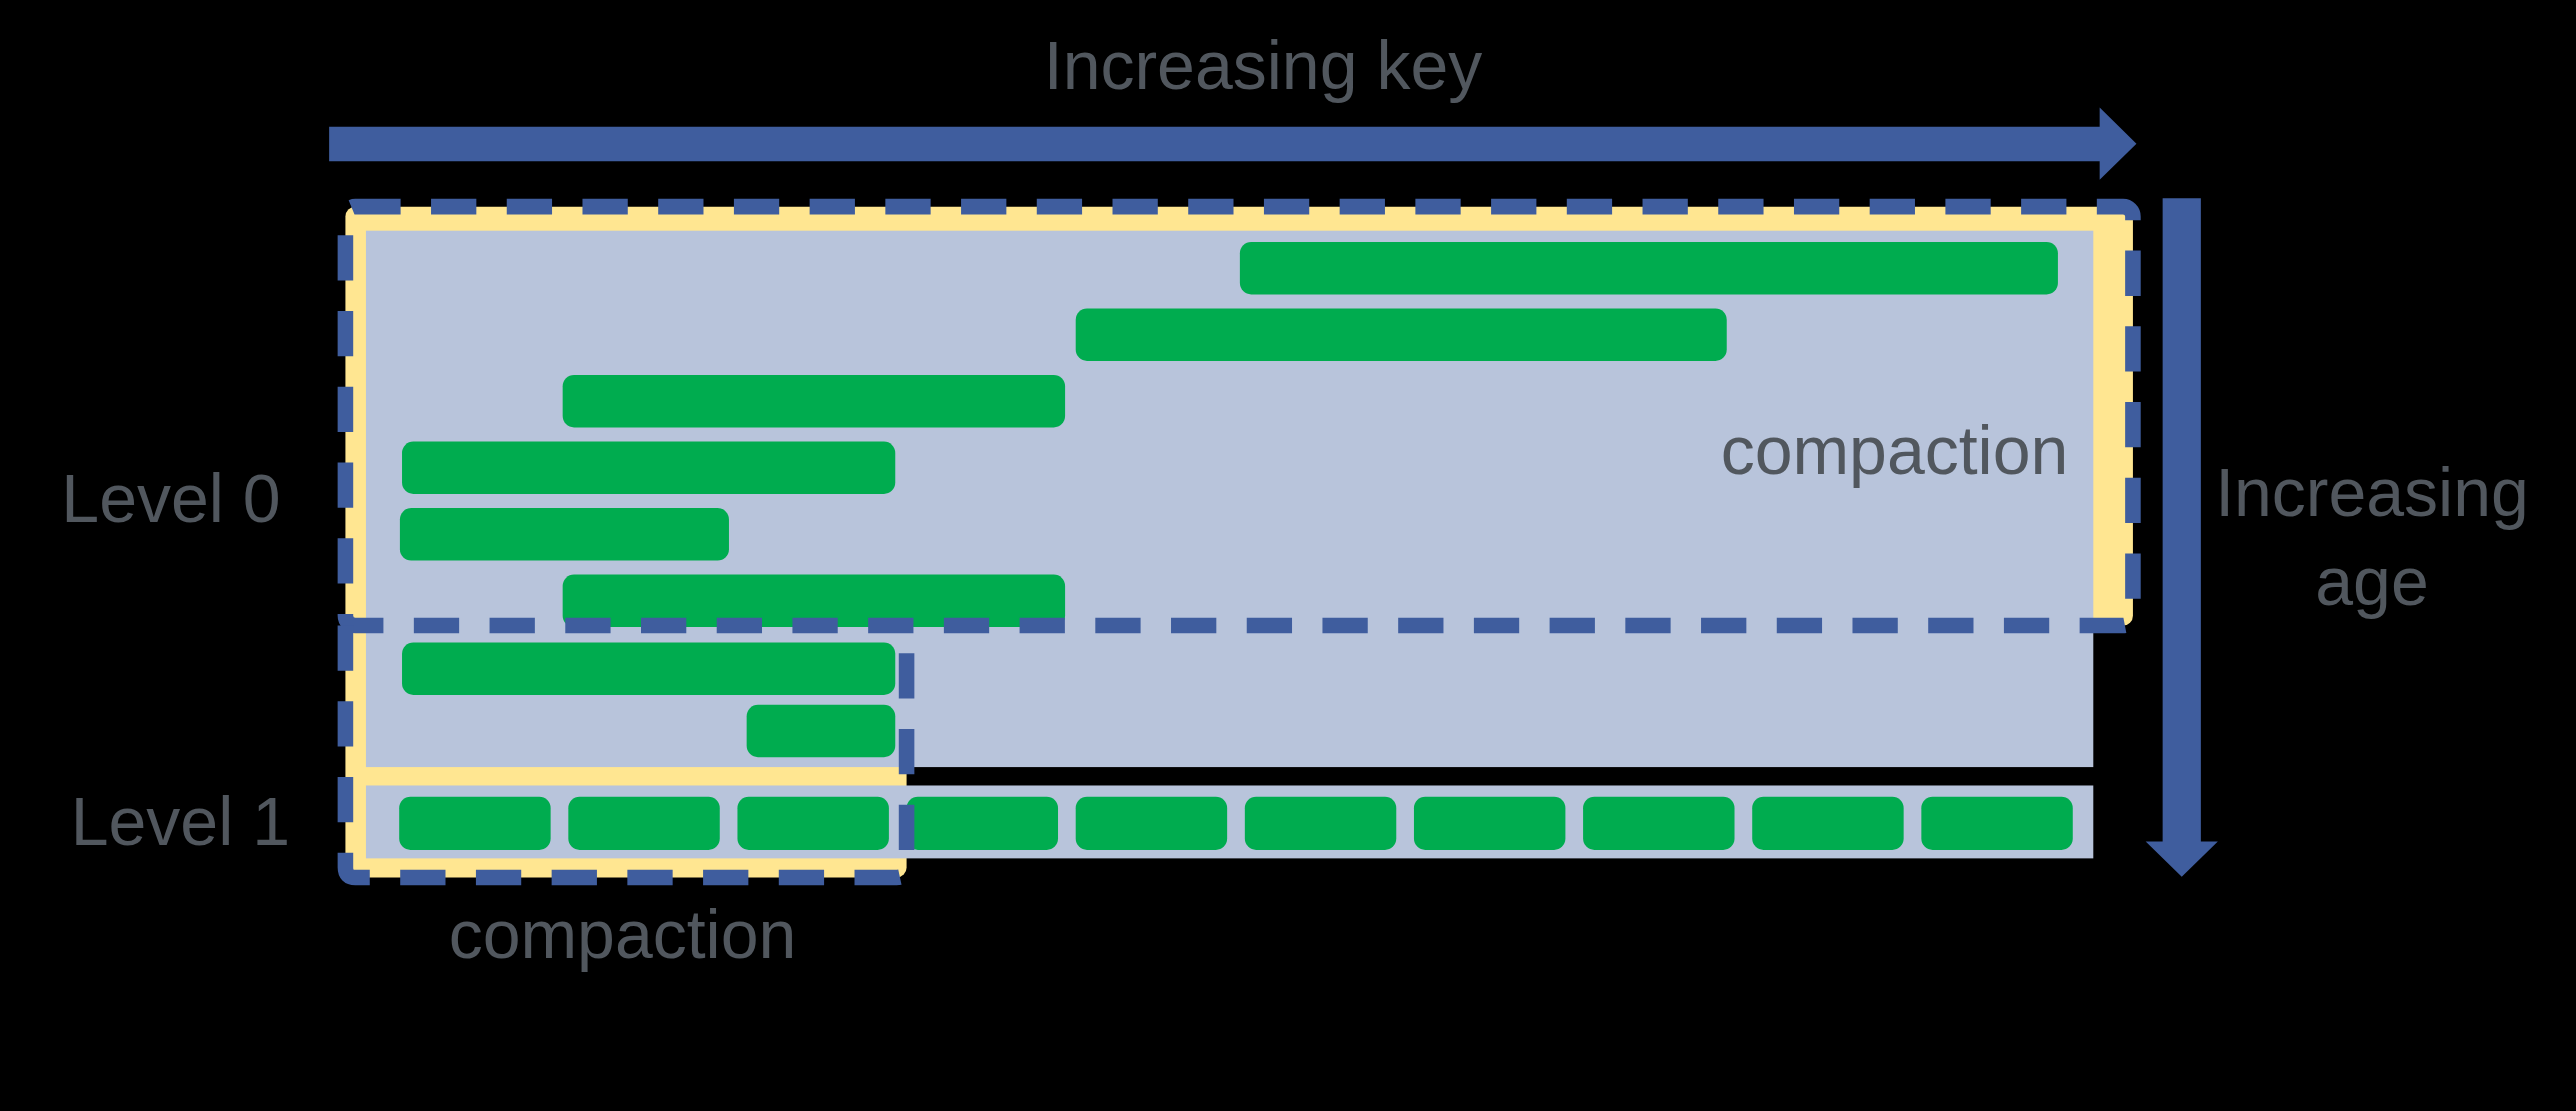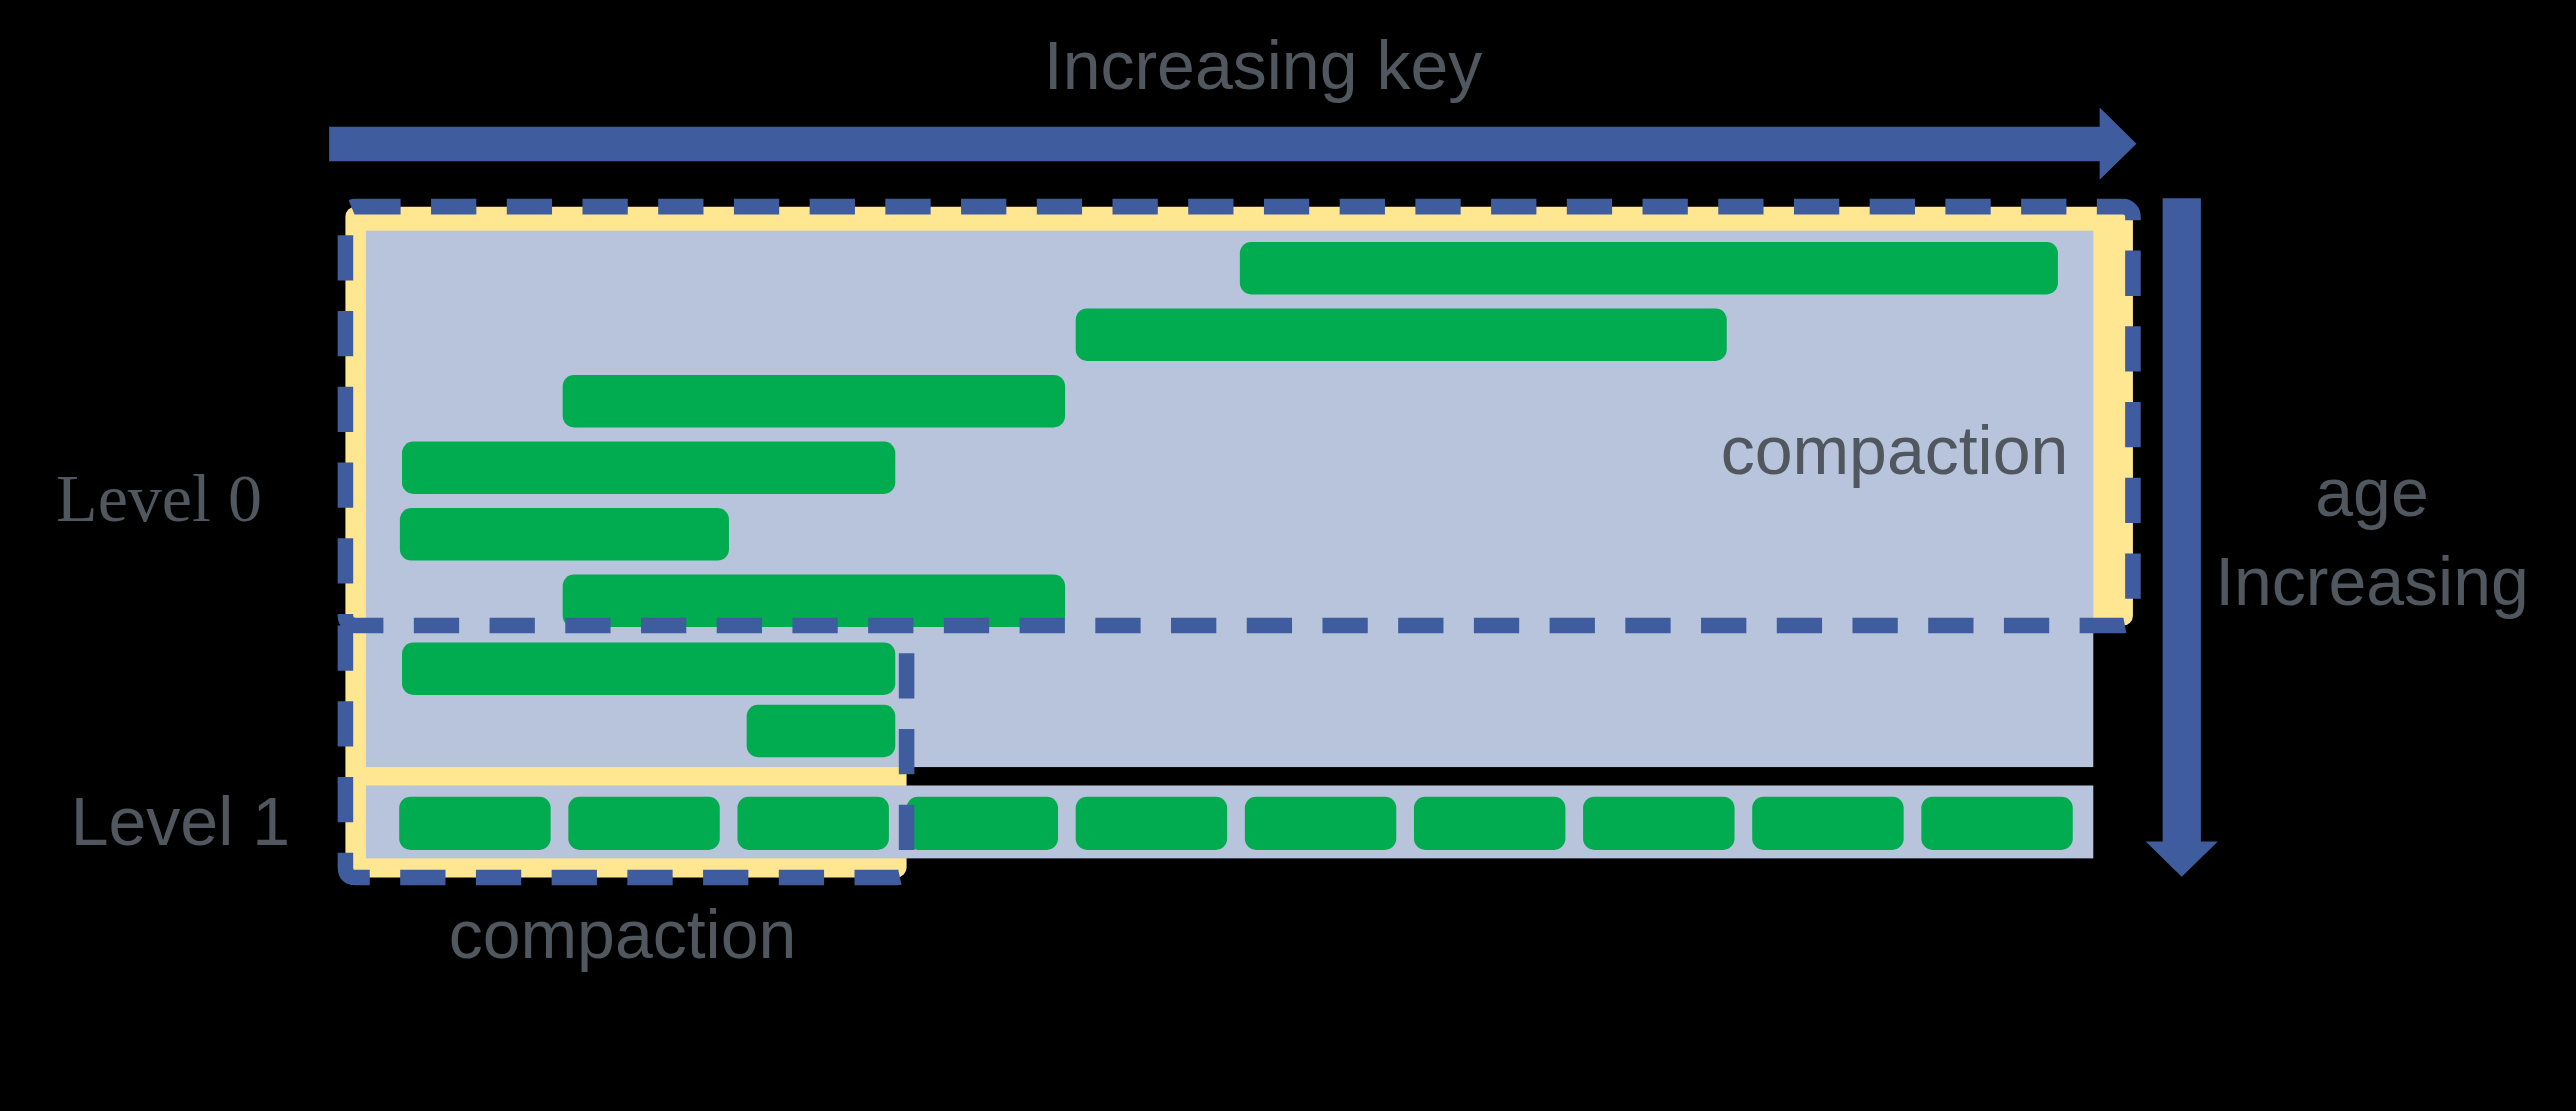--- a/index.html
+++ b/index.html
@@ -74,31 +74,31 @@
 
     <path d="M 488 884 L 488 1226 Q 488 1240 502 1240 L 1267 1240 Q 1281 1240 1281 1226 L 1281 884" fill="none" stroke-width="22" stroke-dasharray="64 43" stroke="#3F5D9E"></path>
 
     <polygon points="465,179 2967,179 2967,152 3019,203 2967,254 2967,228 465,228" fill="#3F5D9E"></polygon>
 
     <polygon points="3056,280 3110,280 3110,1189 3134,1189 3083,1239 3032,1189 3056,1189" fill="#3F5D9E"></polygon>
   </svg>
 
   <div class="label" style="left:909px; top:31px; width:708px;">Increasing key</div>
 
-  <div class="label" style="left:28px; top:464px; width:262px;font-family:Liberation Serif, serif;">Level 0</div>
+  <div class="label" style="left:40px; top:464px; width:262px;">Level 0</div>
 
   <div class="label" style="left:28px; top:787px; width:262px;text-align:right;">Level 1</div>
 
   <div class="label two-line" style="left:1682px; top:402px; width:425px;">
     <div class="line">compaction</div>
   </div>
 
   <div class="label two-line" style="left:410px; top:886px; width:425px;">
     <div class="line">compaction</div>
   </div>
 
   <div class="label age-label" style="left:2190px; top:448px; width:364px;">
+    <div class="line">Increasing</div>
     <div class="line">age</div>
-    <div class="line">Increasing</div>
   </div>
 
 </div>
 
 
 </body></html>

